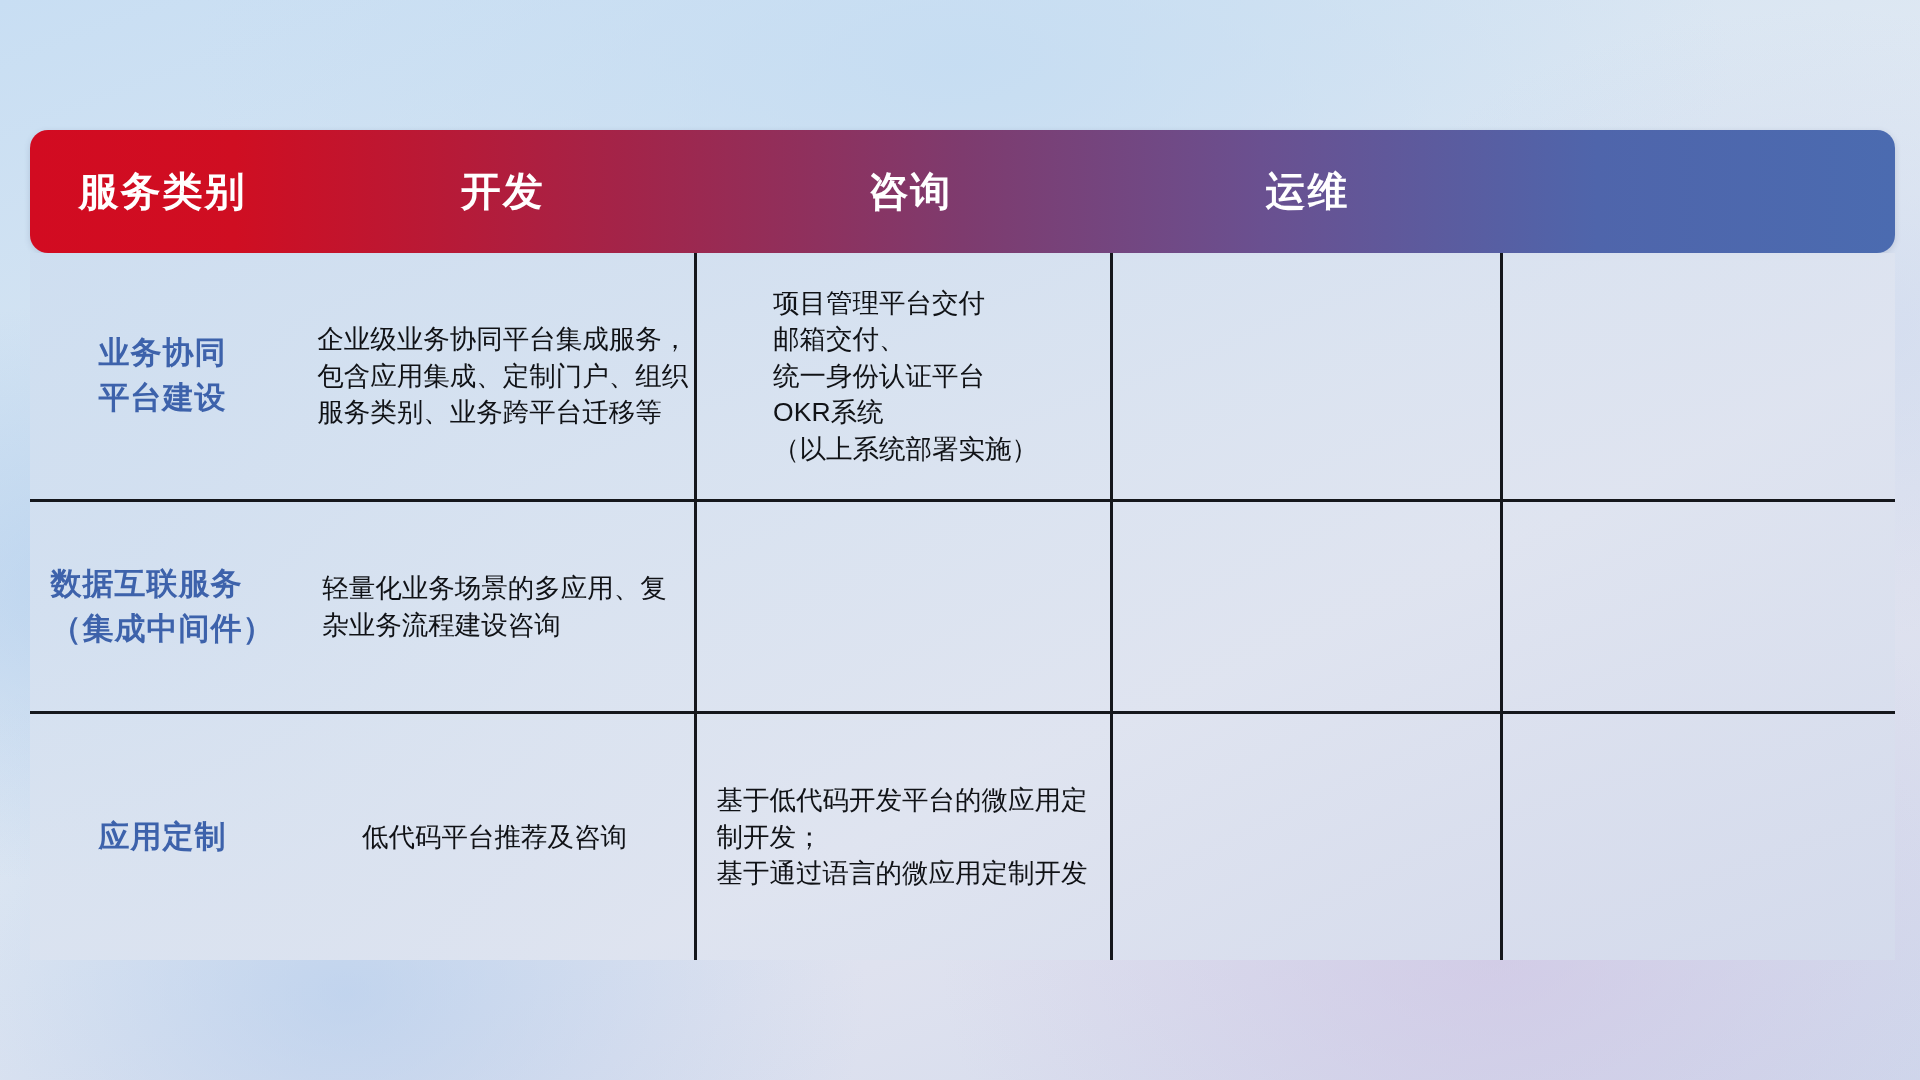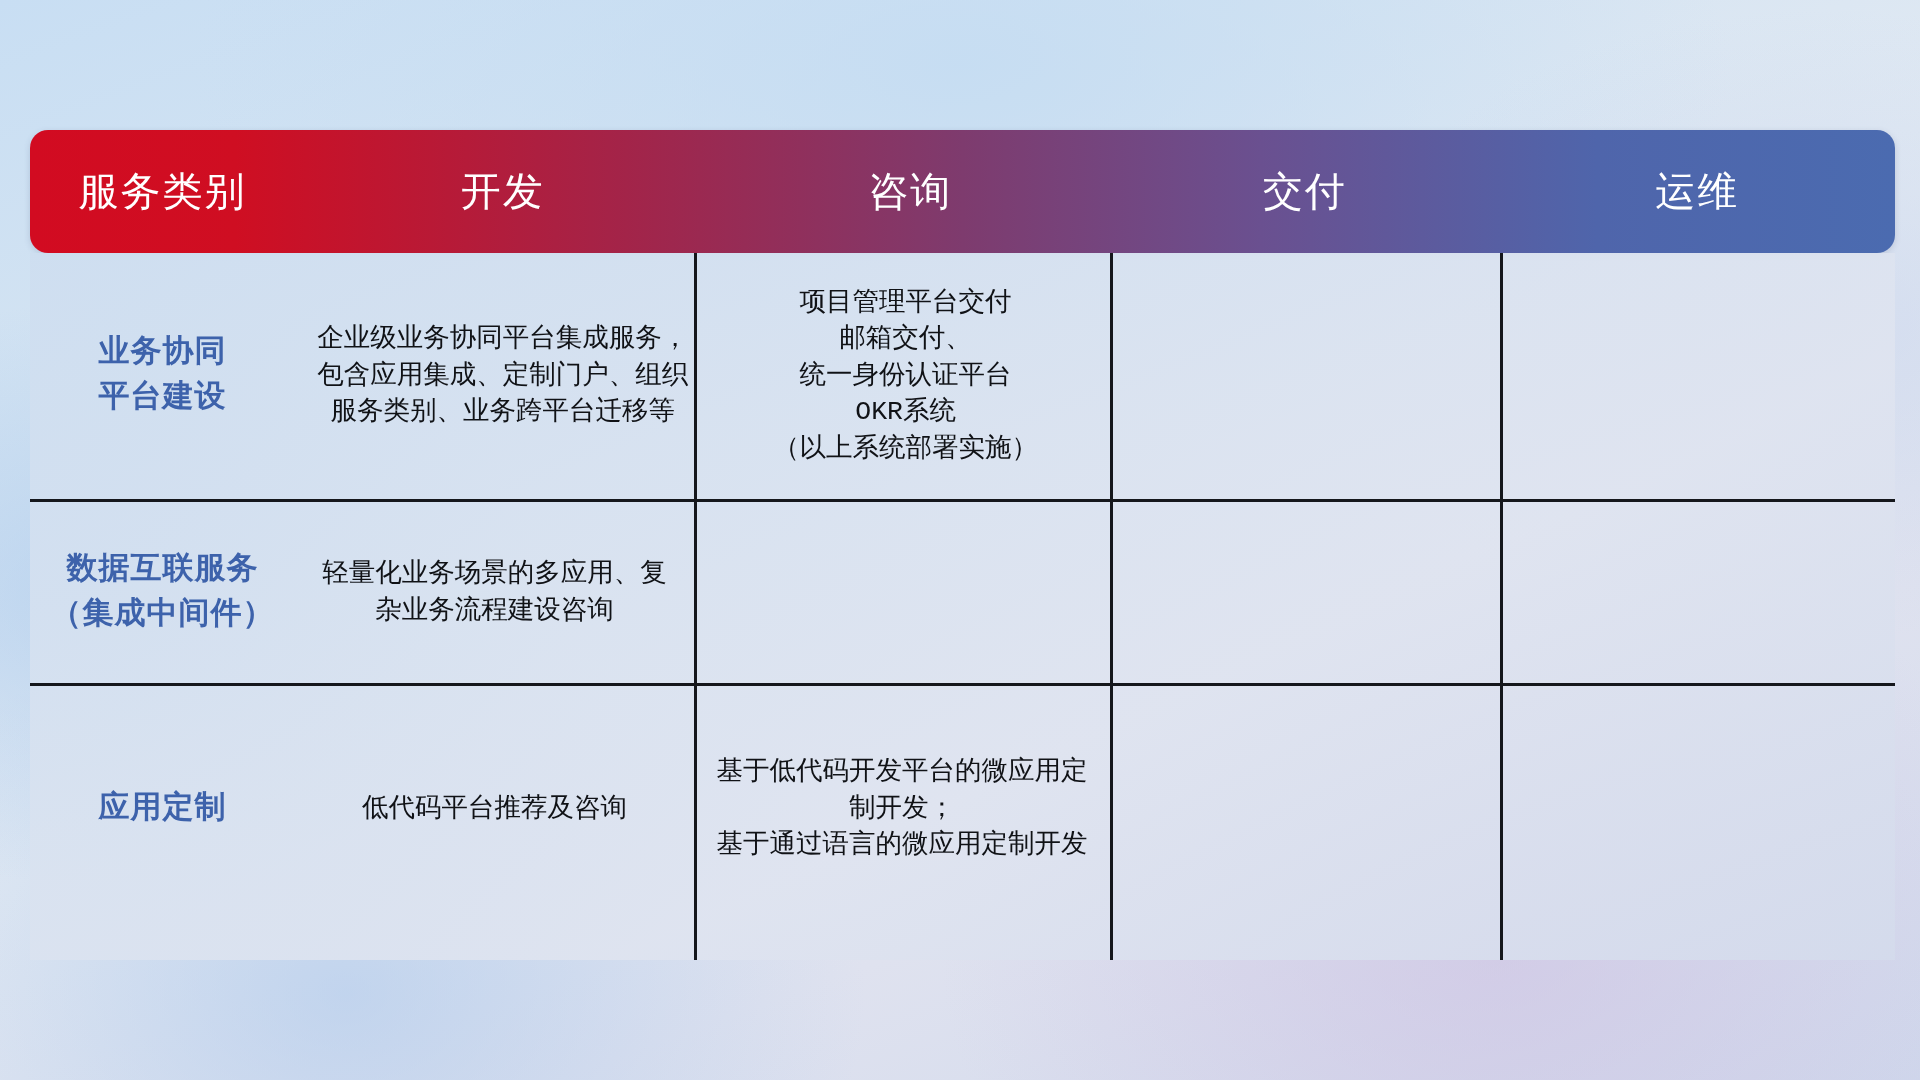--- a/index.html
+++ b/index.html
@@ -52,57 +52,56 @@
     background: linear-gradient(90deg, #d20b21 0%, #cf0e22 11%, #a32449 32%, #7e3b6e 50%, #6a5090 66%, #4f65ab 84%, #4b6bb0 100%);
     display: flex;
     align-items: center;
     overflow: hidden;
     box-shadow: 0 2px 6px rgba(60,70,110,0.18);
   }
 
   .hcell {
     color: #ffffff;
     font-size: 40px;
-    font-weight: normal;
+    font-weight: bold;
     text-align: center;
     letter-spacing: 2px;
     white-space: nowrap;
   }
 
   
   .table-body {
     position: relative;
     height: 707px;
     background: linear-gradient(155deg, rgba(206,222,240,0.92) 0%, rgba(216,226,240,0.92) 35%, rgba(223,228,240,0.92) 62%, rgba(212,219,236,0.92) 100%);
   }
 
   .trow {
     display: flex;
     width: 100%;
     position: relative;
   }
   .trow.r1 { height: 249px; }
-  .trow.r2 { height: 184px; }
+  .trow.r2 { height: 212px; }
   .trow.r3 { height: 246px; }
 
   .trow.r1, .trow.r2 {
     border-bottom: 3px solid #15171c;
   }
 
   .cell {
     display: flex;
     align-items: center;
     justify-content: center;
-    text-align: center;
+    text-align: left;
     padding: 6px 14px;
     line-height: 1.38;
     color: #101216;
     font-size: 26.5px;
     white-space: pre-line;
-    font-family: Liberation Mono, monospace;
   }
 
   .cell.label {
     color: #3d62ab;
     font-weight: bold;
     font-size: 31px;
     line-height: 1.45;
     letter-spacing: 1px;
   }
 
@@ -126,21 +125,20 @@
 <body>
 
 <div id="slide-bg"></div>
 
 <div id="service-table">
 
   <div class="table-header">
     <div class="hcell c0">服务类别</div>
     <div class="hcell c2">开发</div>
     <div class="hcell c1">咨询</div>
-    <div class="hcell c3">交付</div>
     <div class="hcell c4">运维</div>
   </div>
 
   <div class="table-body">
 
     <div class="trow r1">
       <div class="cell label c0">业务协同
 平台建设</div>
       <div class="cell c2">企业级业务协同平台集成服务，
 包含应用集成、定制门户、组织

